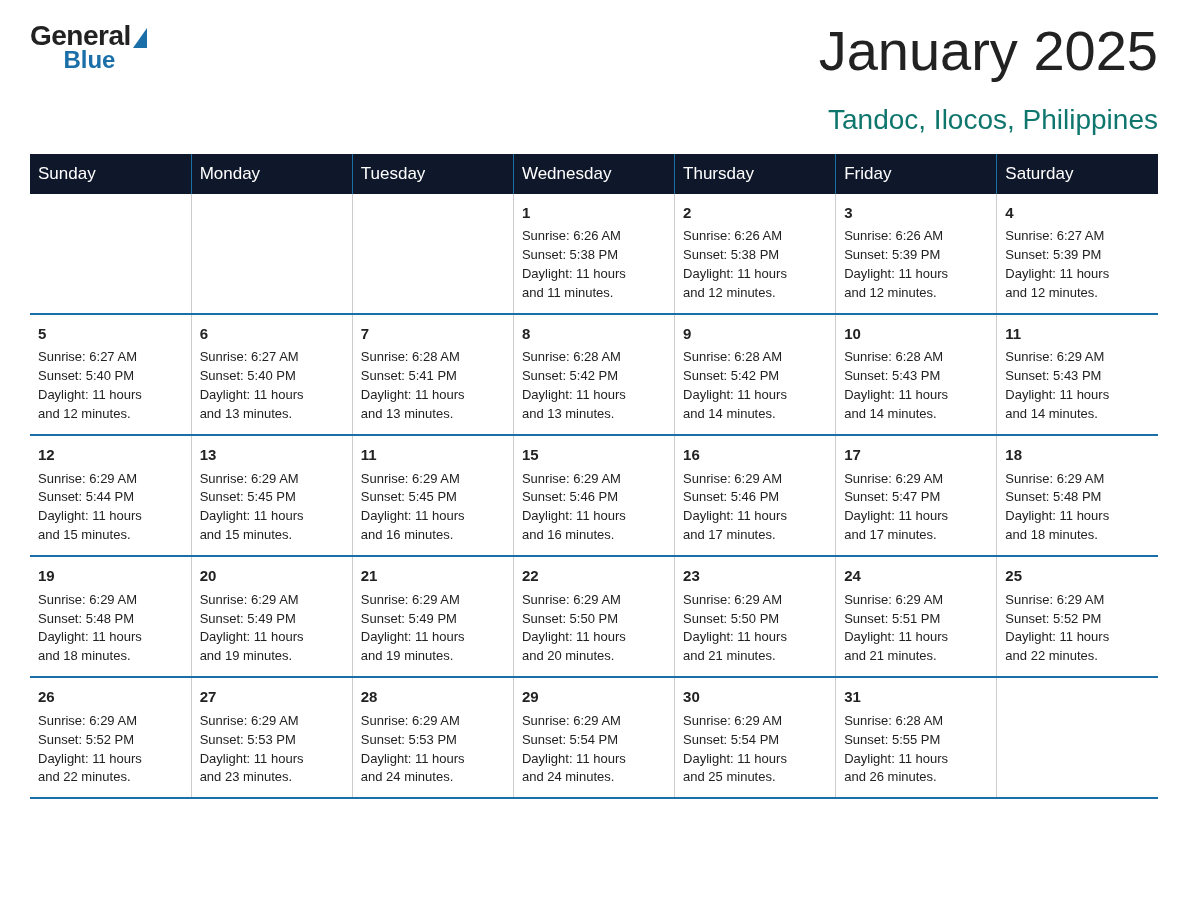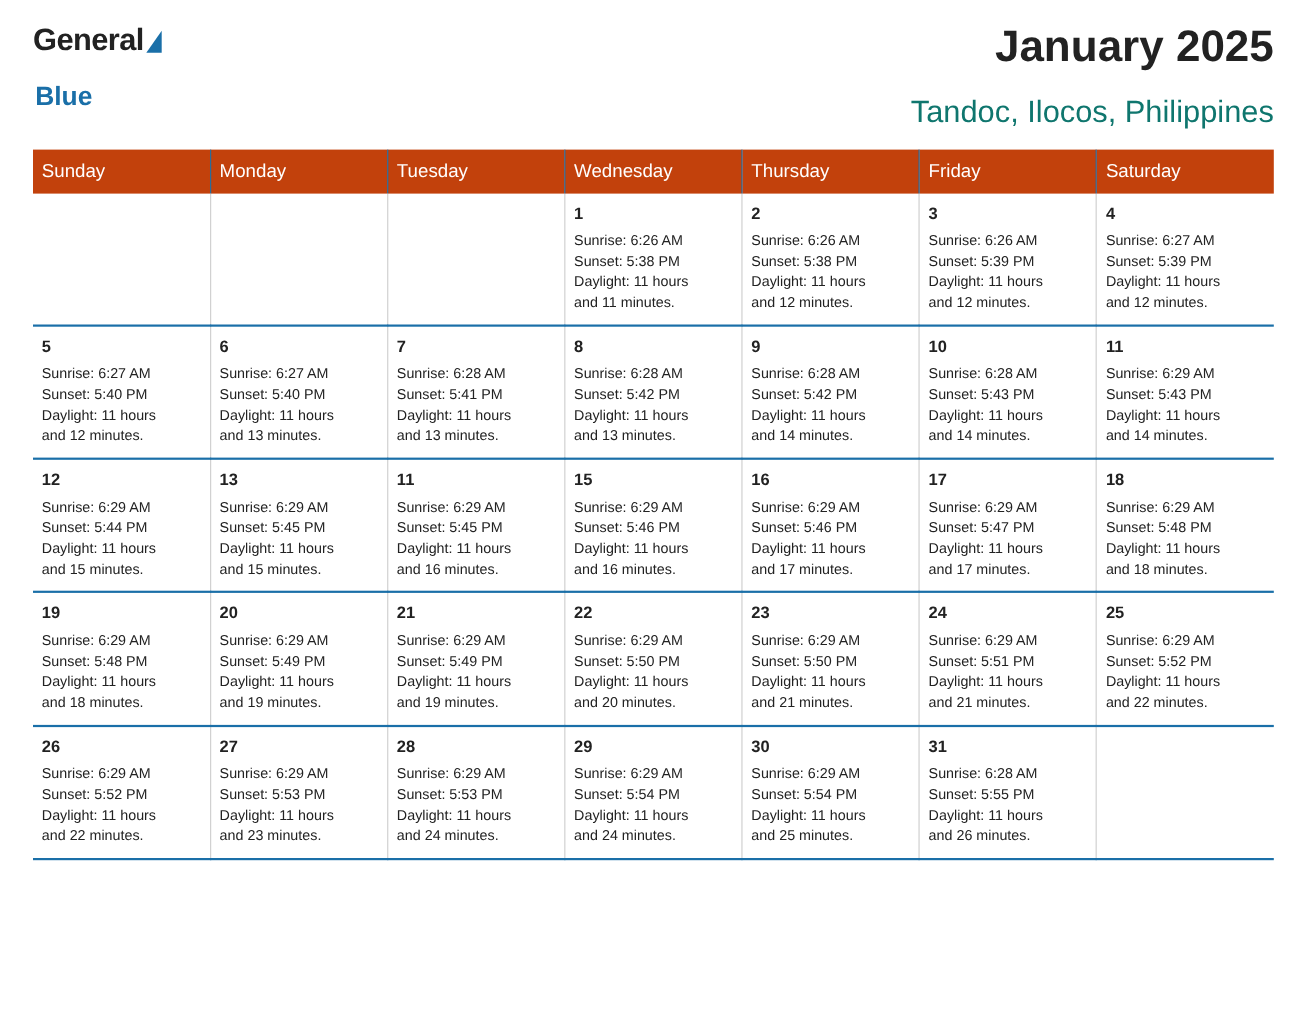--- a/index.html
+++ b/index.html
@@ -13,22 +13,21 @@
     }
     .header {
       display: flex;
       justify-content: space-between;
       align-items: flex-start;
       margin-bottom: 18px;
     }
     .logo {
       display: flex;
       flex-direction: column;
-      align-items: flex-start;
-      gap: 28px;
+      align-items: center;
     }
     .logo-top {
       display: flex;
       align-items: center;
     }
     .logo-general {
       font-size: 28px;
       font-weight: bold;
       color: #222;
       letter-spacing: -0.5px;
@@ -45,37 +44,37 @@
       font-size: 24px;
       font-weight: bold;
       color: #1a6fa8;
       margin-top: -6px;
       margin-left: 2px;
     }
     .title-block {
       text-align: right;
     }
     .calendar-title {
-      font-size: 40px;
-      font-weight: bold;
+      font-size: 56px;
+      font-weight: normal;
       color: #222;
       line-height: 1.1;
     }
     .calendar-subtitle {
       font-size: 28px;
       color: #0f766e;
       margin-top: 22px;
     }
     table {
       width: 100%;
       border-collapse: collapse;
       table-layout: fixed;
     }
     thead tr {
-      background-color: #c2410c;
+      background-color: #0f172a;
       color: #fff;
     }
     thead th {
       padding: 10px 8px;
       font-size: 17px;
       font-weight: normal;
       text-align: left;
       border-right: 1px solid #1a6fa8;
     }
     thead th:last-child { border-right: none; }

